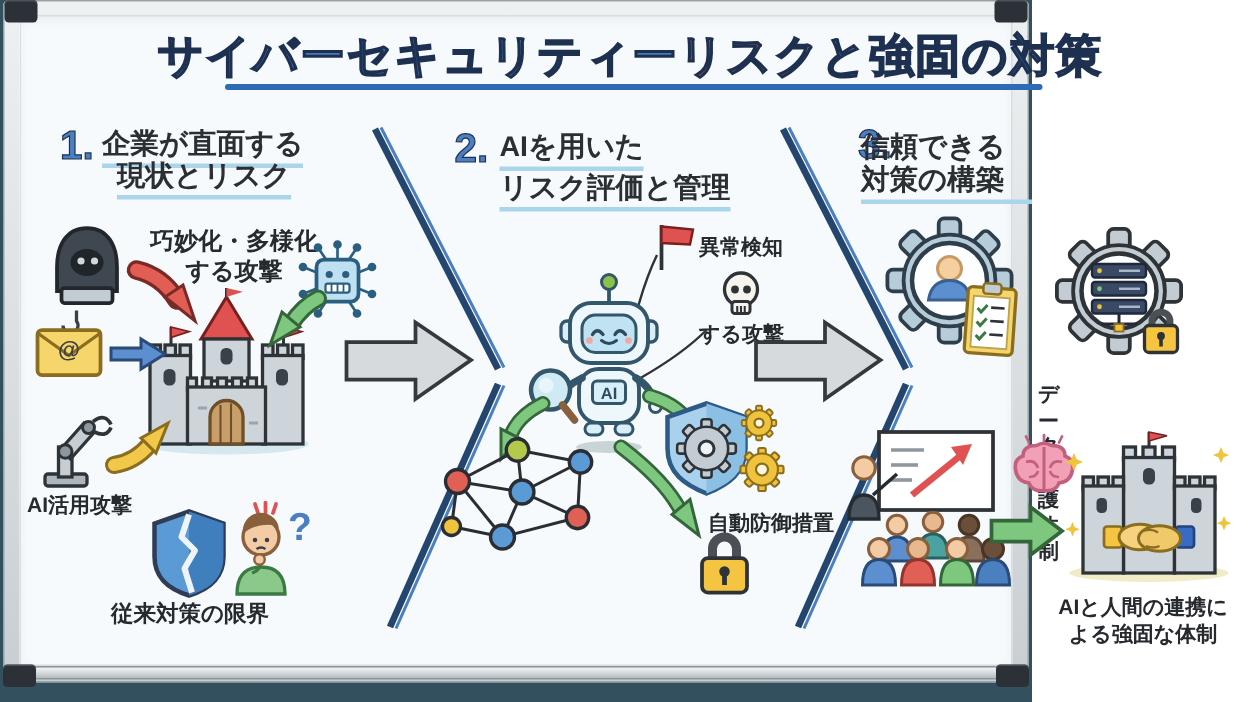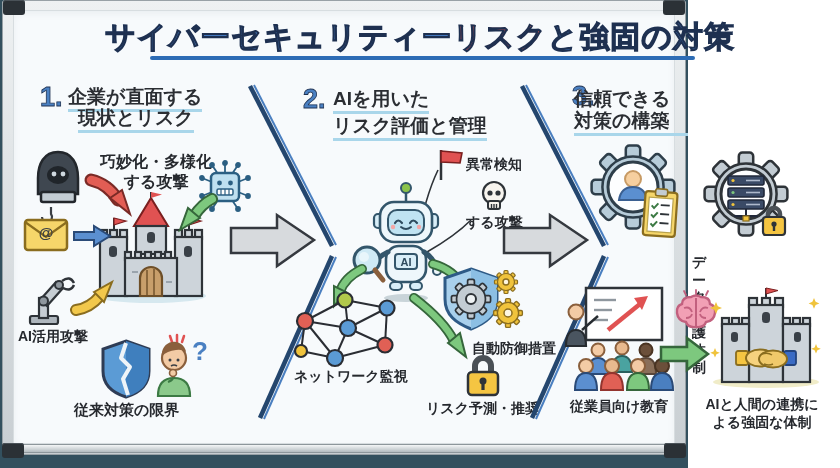--- a/index.html
+++ b/index.html
@@ -309,41 +309,39 @@
     <g stroke="#2a2d33" stroke-width="2.2">
       <circle cx="57" cy="12" r="7.5" fill="#b2c94b"></circle>
       <circle cx="17" cy="33" r="8" fill="#e06055"></circle>
       <circle cx="60" cy="40" r="8" fill="#5b9bd5"></circle>
       <circle cx="99" cy="20" r="7.5" fill="#5b9bd5"></circle>
       <circle cx="97" cy="57" r="7.5" fill="#e06055"></circle>
       <circle cx="13" cy="63" r="6" fill="#f0c33c"></circle>
       <circle cx="47" cy="70" r="8" fill="#5b9bd5"></circle>
     </g>
   </svg>
-  <div class="lbl" style="left:294px; top:368px;">ネットワーク監視</div>
 
   <svg class="abs" style="left:440px; top:266px;" width="82" height="72" viewBox="0 0 82 72">
     <path d="M31 3 L57 12 V33 C57 49 46 57 31 63 C16 57 5 49 5 33 V12 Z" fill="#a9d0ec" stroke="#2e5a86" stroke-width="3"></path>
     <path d="M31 3 L57 12 V33 C57 49 46 57 31 63 Z" fill="#8cbfe4"></path>
     <use href="#gear" fill="#c3ccd3" stroke="#2e3338" stroke-width="1" transform="translate(31,33) scale(1.7)"></use>
     <circle cx="31" cy="33" r="5" fill="#eef2f4" stroke="#2e3338" stroke-width="2"></circle>
     <use href="#gear" fill="#f0c33c" stroke="#8a6d1f" stroke-width="1.2" transform="translate(66,16) scale(1.0)"></use>
     <circle cx="66" cy="16" r="3" fill="#fdf6e0" stroke="#8a6d1f" stroke-width="1.5"></circle>
     <use href="#gear" fill="#f0c33c" stroke="#8a6d1f" stroke-width="1.1" transform="translate(68,47) scale(1.25)"></use>
     <circle cx="68" cy="47" r="4" fill="#fdf6e0" stroke="#8a6d1f" stroke-width="1.5"></circle>
   </svg>
   <div class="lbl" style="left:472px; top:340px;">自動防御措置</div>
 
   <svg class="abs" style="left:462px; top:352px;" width="42" height="46" viewBox="0 0 42 46">
     <path d="M13 22 V14 a8 8 0 0 1 16 0 V22" fill="none" stroke="#4a5056" stroke-width="6"></path>
     <rect x="6" y="20" width="30" height="23" rx="4" fill="#f5c542" stroke="#2e3338" stroke-width="2.5"></rect>
     <circle cx="21" cy="29" r="3.5" fill="#2e3338"></circle>
     <rect x="19.4" y="30" width="3.2" height="8" fill="#2e3338"></rect>
   </svg>
-  <div class="lbl" style="left:426px; top:400px;">リスク予測・推奨</div>
 
   <svg class="abs" style="left:512px; top:84px;" width="100" height="336" viewBox="0 0 100 336">
     <line x1="10" y1="2" x2="92" y2="162" stroke="#24466e" stroke-width="4.5"></line>
     <line x1="14" y1="1" x2="96" y2="161" stroke="#4a7fc0" stroke-width="2"></line>
     <line x1="92" y1="172" x2="20" y2="334" stroke="#24466e" stroke-width="4.5"></line>
     <line x1="96" y1="173" x2="24" y2="335" stroke="#4a7fc0" stroke-width="2"></line>
   </svg>
   <svg class="abs" style="left:503px; top:212px;" width="86" height="57" viewBox="0 0 86 57">
     <polygon points="1,16 47,16 47,3 84,28 47,54 47,41 1,41" fill="#d7dadd" stroke="#35393f" stroke-width="2.5"></polygon>
   </svg>
@@ -415,21 +413,20 @@
       <circle cx="22" cy="80" r="7" fill="#f3cba5" stroke="#8a5f3c"></circle>
       <path d="M11 104 q0 -17 11 -17 q11 0 11 17 Z" fill="#5b8fd0" stroke="#2a4a77"></path>
       <circle cx="48" cy="80" r="7" fill="#e8b98e" stroke="#8a5f3c"></circle>
       <path d="M37 104 q0 -17 11 -17 q11 0 11 17 Z" fill="#e06055" stroke="#93342e"></path>
       <circle cx="74" cy="80" r="7" fill="#f3cba5" stroke="#8a5f3c"></circle>
       <path d="M63 104 q0 -17 11 -17 q11 0 11 17 Z" fill="#7dc87e" stroke="#35663b"></path>
       <circle cx="98" cy="80" r="7" fill="#6b4f3a" stroke="#4a3423"></circle>
       <path d="M87 104 q0 -17 11 -17 q11 0 11 17 Z" fill="#4a7fc0" stroke="#2a4a77"></path>
     </g>
   </svg>
-  <div class="lbl" style="left:570px; top:398px;">従業員向け教育</div>
 
   <svg class="abs" style="left:672px; top:290px;" width="48" height="44" viewBox="0 0 48 44">
     <g stroke="#c2607e" stroke-width="1.8" stroke-linecap="round">
       <line x1="14" y1="5" x2="12" y2="1"></line>
         <line x1="24" y1="4" x2="24" y2="0"></line>
         <line x1="34" y1="5" x2="36" y2="1"></line>
     </g>
     <path d="M10 14 q-6 2 -5 9 q1 8 9 9 q2 6 10 5 q8 1 10 -5 q8 -1 9 -9 q1 -7 -5 -9 q0 -7 -9 -7 q-5 -3 -10 0 q-9 0 -9 7 Z" fill="#f2a0b5" stroke="#c2607e" stroke-width="2.4"></path>
     <line x1="24" y1="8" x2="24" y2="36" stroke="#c2607e" stroke-width="2"></line>
     <path d="M12 18 q6 -2 8 4" fill="none" stroke="#c2607e" stroke-width="1.8"></path>

